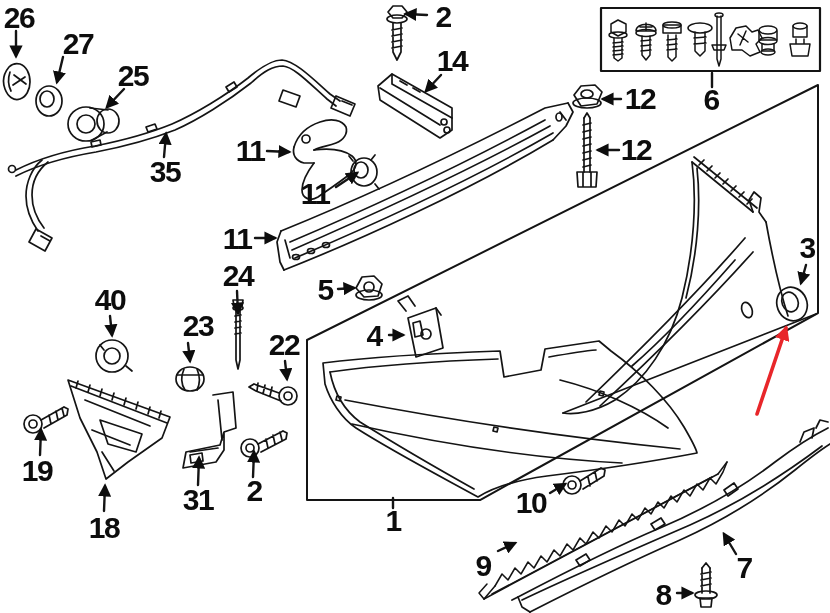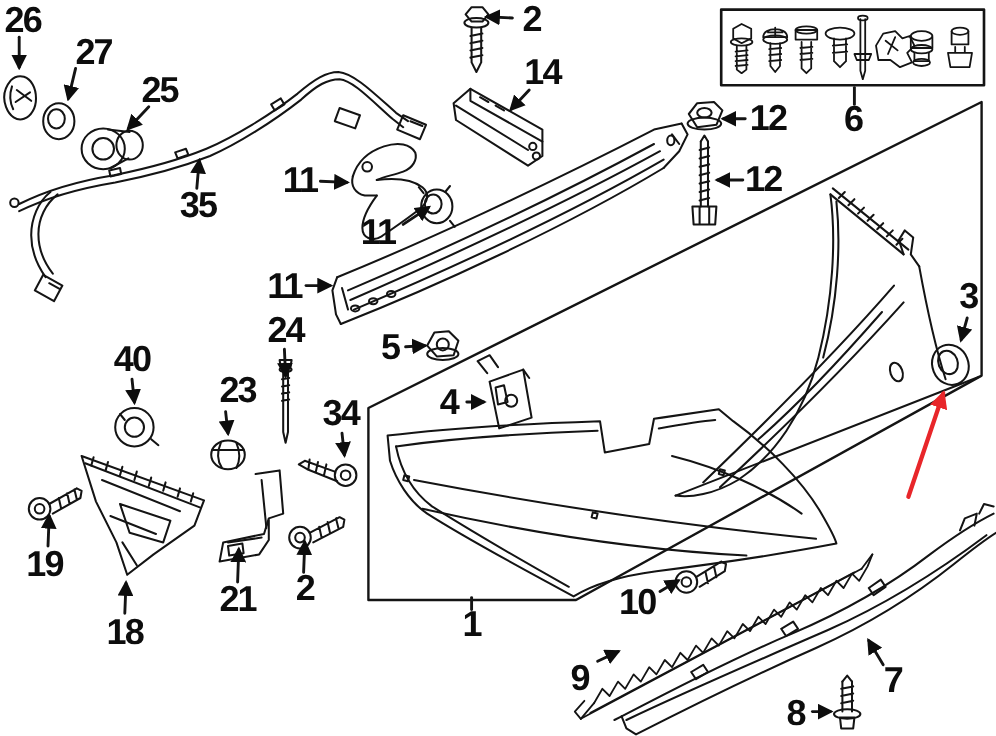--- a/index.html
+++ b/index.html
@@ -300,22 +300,22 @@
 <div class="part-label" style="left:237px;top:239px">11</div>
 <div class="part-label" style="left:636px;top:150px">12</div>
 <div class="part-label" style="left:640px;top:99px">12</div>
 <div class="part-label" style="left:452px;top:61px">14</div>
 <div class="part-label" style="left:443px;top:17px">2</div>
 <div class="part-label" style="left:250px;top:151px">11</div>
 <div class="part-label" style="left:315px;top:194px">11</div>
 <div class="part-label" style="left:104px;top:528px">18</div>
 <div class="part-label" style="left:37px;top:471px">19</div>
 <div class="part-label" style="left:110px;top:300px">40</div>
-<div class="part-label" style="left:198px;top:500px">21</div>
-<div class="part-label" style="left:284px;top:345px">34</div>
+<div class="part-label" style="left:198px;top:500px">31</div>
+<div class="part-label" style="left:284px;top:345px">22</div>
 <div class="part-label" style="left:198px;top:326px">23</div>
 <div class="part-label" style="left:238px;top:276px">24</div>
 <div class="part-label" style="left:133px;top:76px">25</div>
 <div class="part-label" style="left:19px;top:18px">26</div>
 <div class="part-label" style="left:78px;top:44px">27</div>
 <div class="part-label" style="left:165px;top:172px">35</div>
 
 </div>
 
 </body></html>

